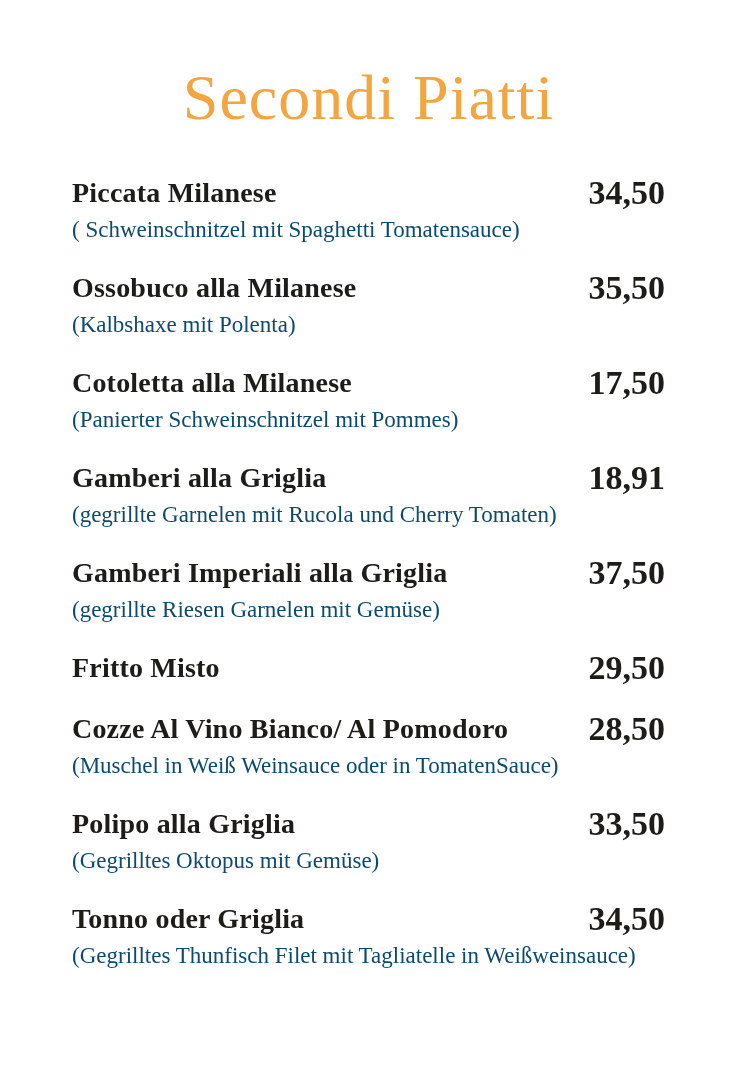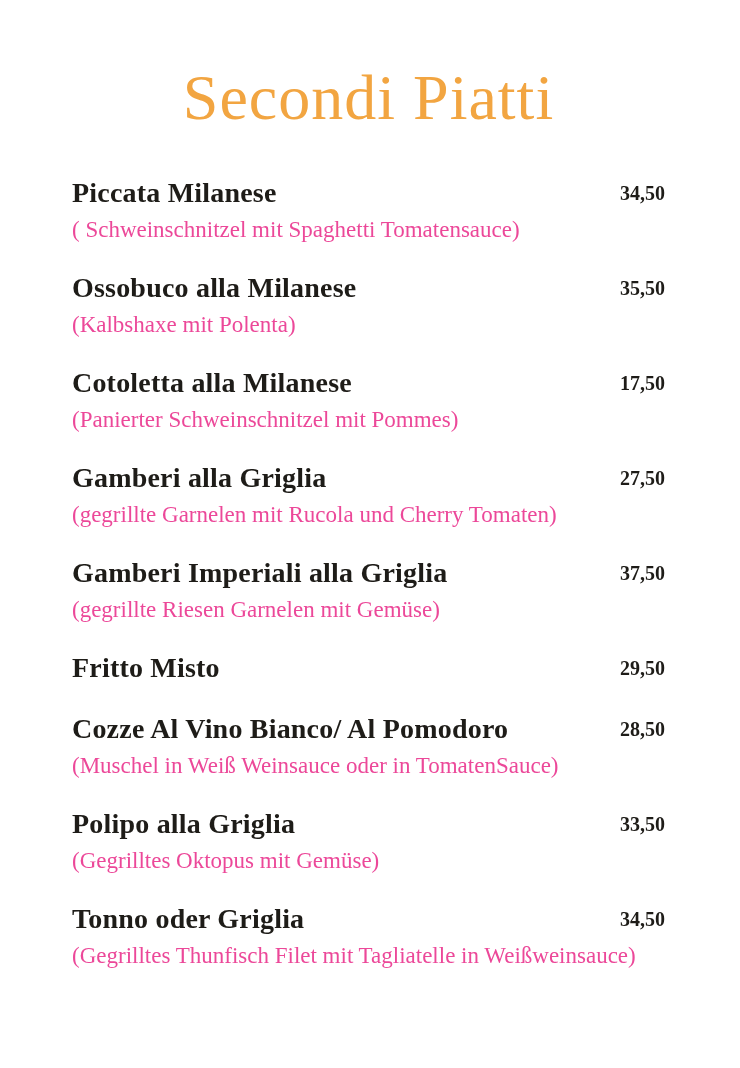--- a/index.html
+++ b/index.html
@@ -42,33 +42,33 @@
   .name {
     margin: 0;
     font-size: 28px;
     line-height: 34px;
     font-weight: 700;
     letter-spacing: 0.2px;
     color: #1E1C18;
     white-space: nowrap;
   }
   .price {
-    font-size: 20px;
+    font-size: 34px;
     line-height: 34px;
     font-weight: 700;
     color: #1E1C18;
     white-space: nowrap;
     padding-left: 16px;
   }
   .desc {
     margin: 6px 0 0 0;
     font-size: 23px;
     line-height: 28px;
     font-weight: 400;
-    color: #ec4899;
+    color: #0c4a6e;
     white-space: nowrap;
   }
 </style>
 </head>
 <body>
 
 <main class="page">
   <h1 class="title" style="color: rgb(242, 165, 65);">Secondi Piatti</h1>
   <section class="menu" id="menu-list">
   <article class="item">
@@ -91,21 +91,21 @@
     <div class="row">
       <h2 class="name">Cotoletta alla Milanese</h2>
       <span class="price">17,50</span>
     </div>
     <p class="desc">(Panierter Schweinschnitzel mit Pommes)</p>
   </article>
 
   <article class="item">
     <div class="row">
       <h2 class="name">Gamberi alla Griglia</h2>
-      <span class="price">27,50</span>
+      <span class="price">18,91</span>
     </div>
     <p class="desc">(gegrillte Garnelen mit Rucola und Cherry Tomaten)</p>
   </article>
 
   <article class="item">
     <div class="row">
       <h2 class="name">Gamberi Imperiali alla Griglia</h2>
       <span class="price">37,50</span>
     </div>
     <p class="desc">(gegrillte Riesen Garnelen mit Gemüse)</p>

